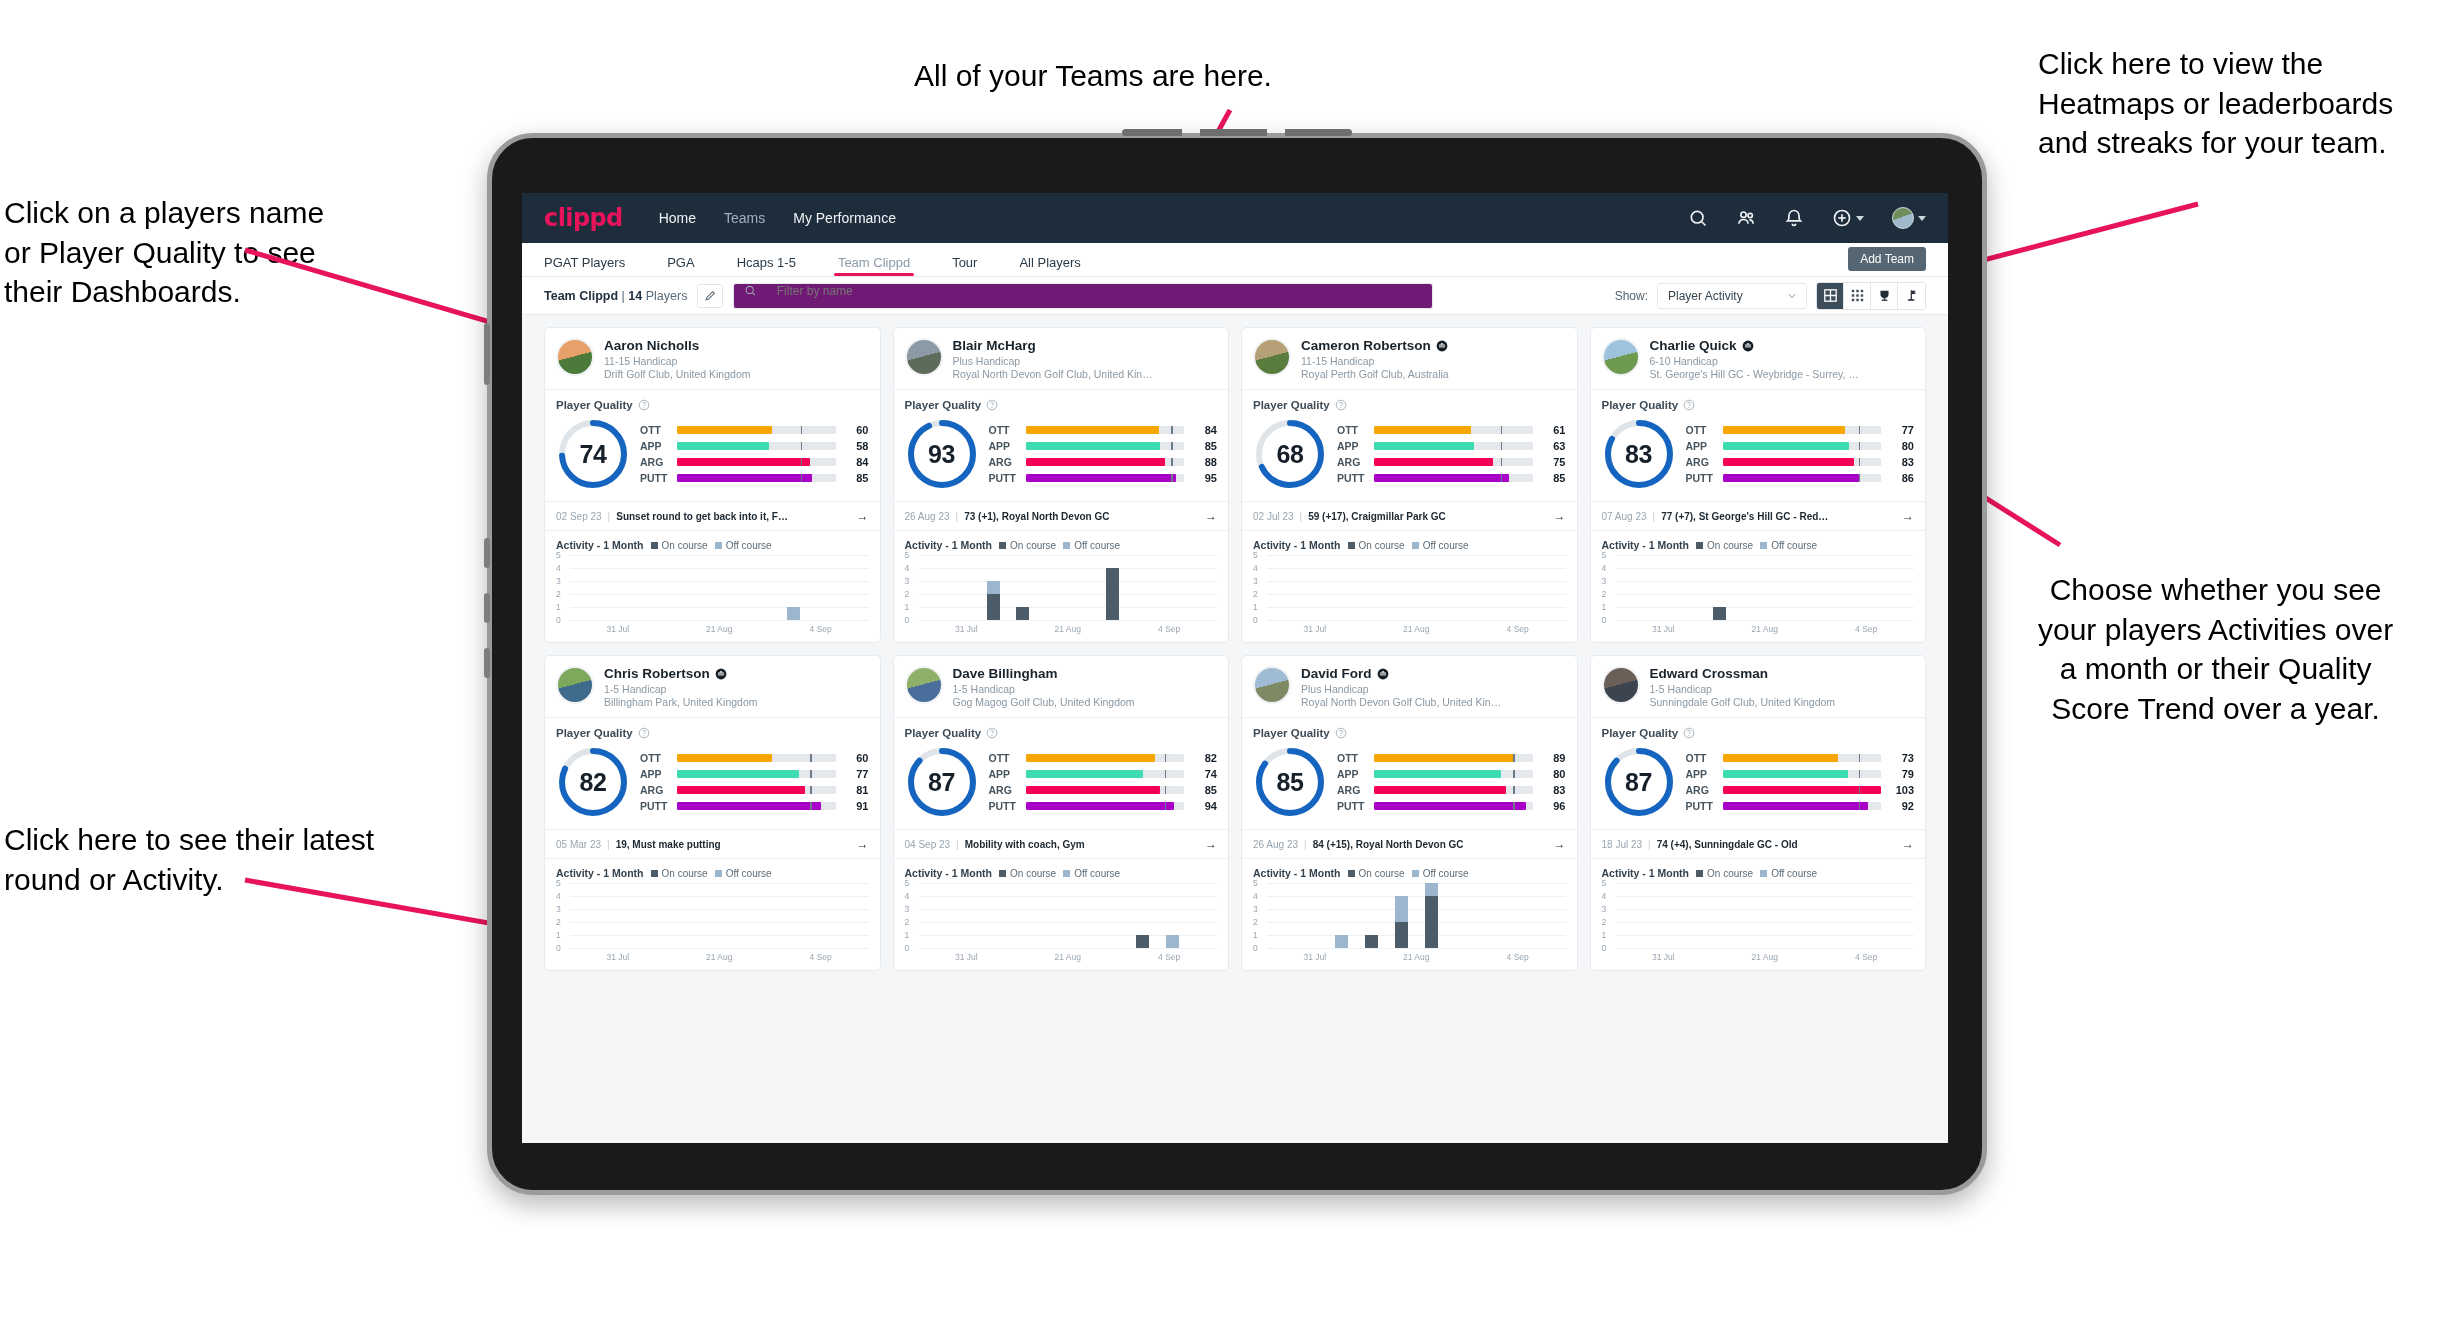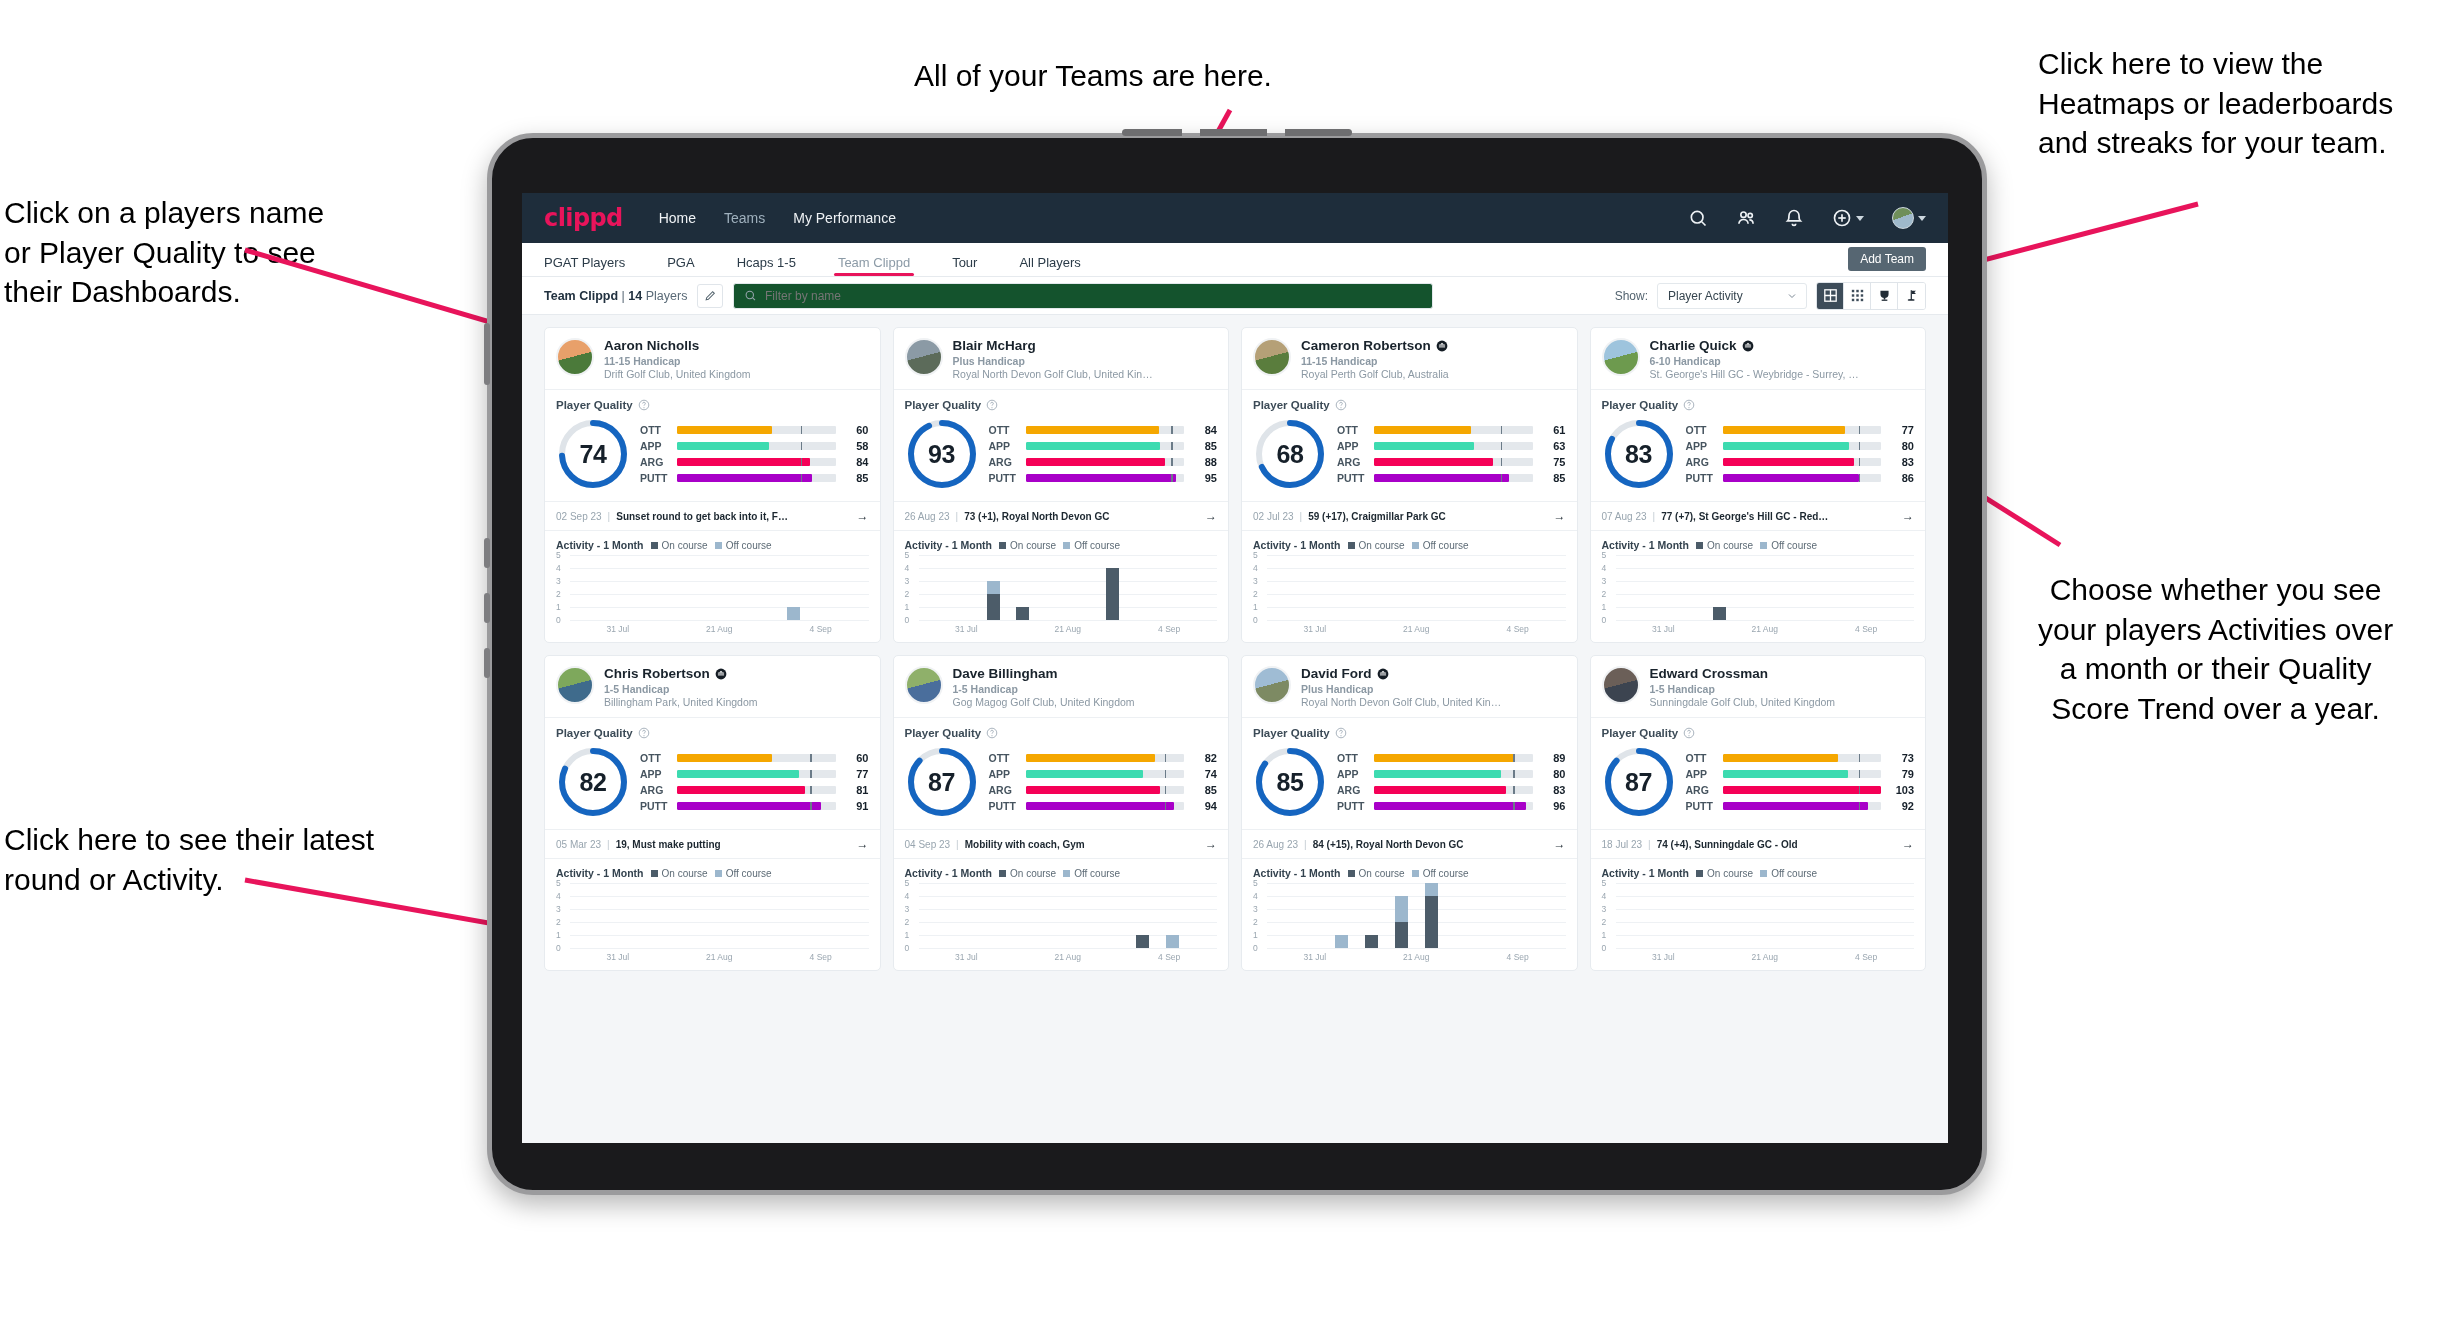--- a/index.html
+++ b/index.html
@@ -98,21 +98,21 @@
     padding: 0 22px; gap: 10px; border-bottom:1px solid #e6eaee;
   }
   .team-label { font-size:12.5px; color:#5a6a77; white-space:nowrap; }
   .team-label b { color:#223240; }
   .pencil-btn {
     width:26px;height:24px;border:1px solid #e0e5ea;border-radius:3px;
     display:flex;align-items:center;justify-content:center;background:#fff;
   }
   .search-box {
     flex: 1; height:26px; border:1px solid #e3e8ec; border-radius:3px;
-    display:flex;align-items:center; gap:8px; padding:0 10px; background:#14532d;
+    display:flex;align-items:flex-start; gap:20px; padding:0 10px; background:#701a75;
     max-width: 700px;
   }
   .search-box input {
     border:none; outline:none; font-size:12px; color:#98a5b0; width:100%;
     font-family:"Liberation Sans", sans-serif; background:transparent;
   }
   .show-wrap{ margin-left:auto; display:flex; align-items:center; gap:9px; }
   .show-label{ font-size:12px; color:#53636f; }
   .select {
     width:150px;height:26px;border:1px solid #e3e8ec;border-radius:3px;background:#fff;
@@ -137,21 +137,21 @@
     background:#fff; border:1px solid #e7ebef; border-radius:5px;
     overflow:hidden;
   }
   .card-head { display:flex; gap:10px; padding:10px 11px 9px 11px; align-items:flex-start; }
   .pavatar {
     width:38px;height:38px;border-radius:50%;flex:0 0 38px;
     border:2px solid #f0f2f4; overflow:hidden; position:relative;
   }
   .pname { font-size:13.5px; font-weight:700; color:#19232c; display:flex; align-items:center; gap:5px;}
   .verified{ width:12px;height:12px; flex:0 0 12px;}
-  .phcp { font-size:10.5px; color:#8b98a3; margin-top:2px;font-weight:bold; }
+  .phcp { font-size:10.5px; color:#8b98a3; margin-top:2px; }
   .pclub { font-size:10.5px; color:#8b98a3; margin-top:1px;
            white-space:nowrap; overflow:hidden; text-overflow:ellipsis; max-width:232px;}
 
   .divider { height:1px; background:#edf0f3; }
 
   .pq-head { display:flex; align-items:center; gap:5px; padding:9px 11px 4px 11px;text-align:right; }
   .pq-title { font-size:11.5px; color:#3c4b57; font-weight:600;}
   .qmark { width:12px;height:12px; }
 
   .pq-body { display:flex; align-items:center; padding: 2px 11px 10px 11px; gap:10px;}

